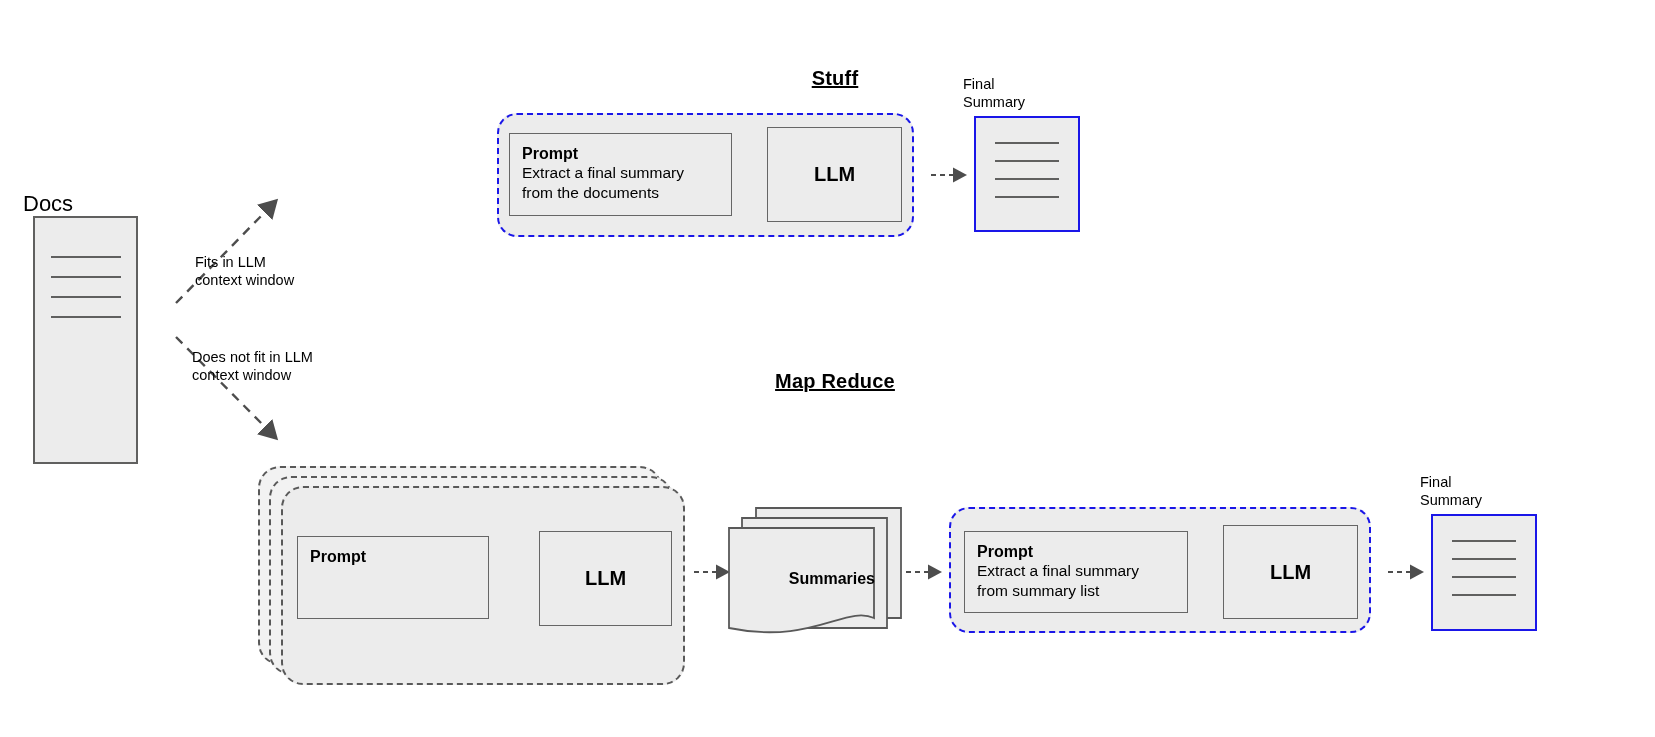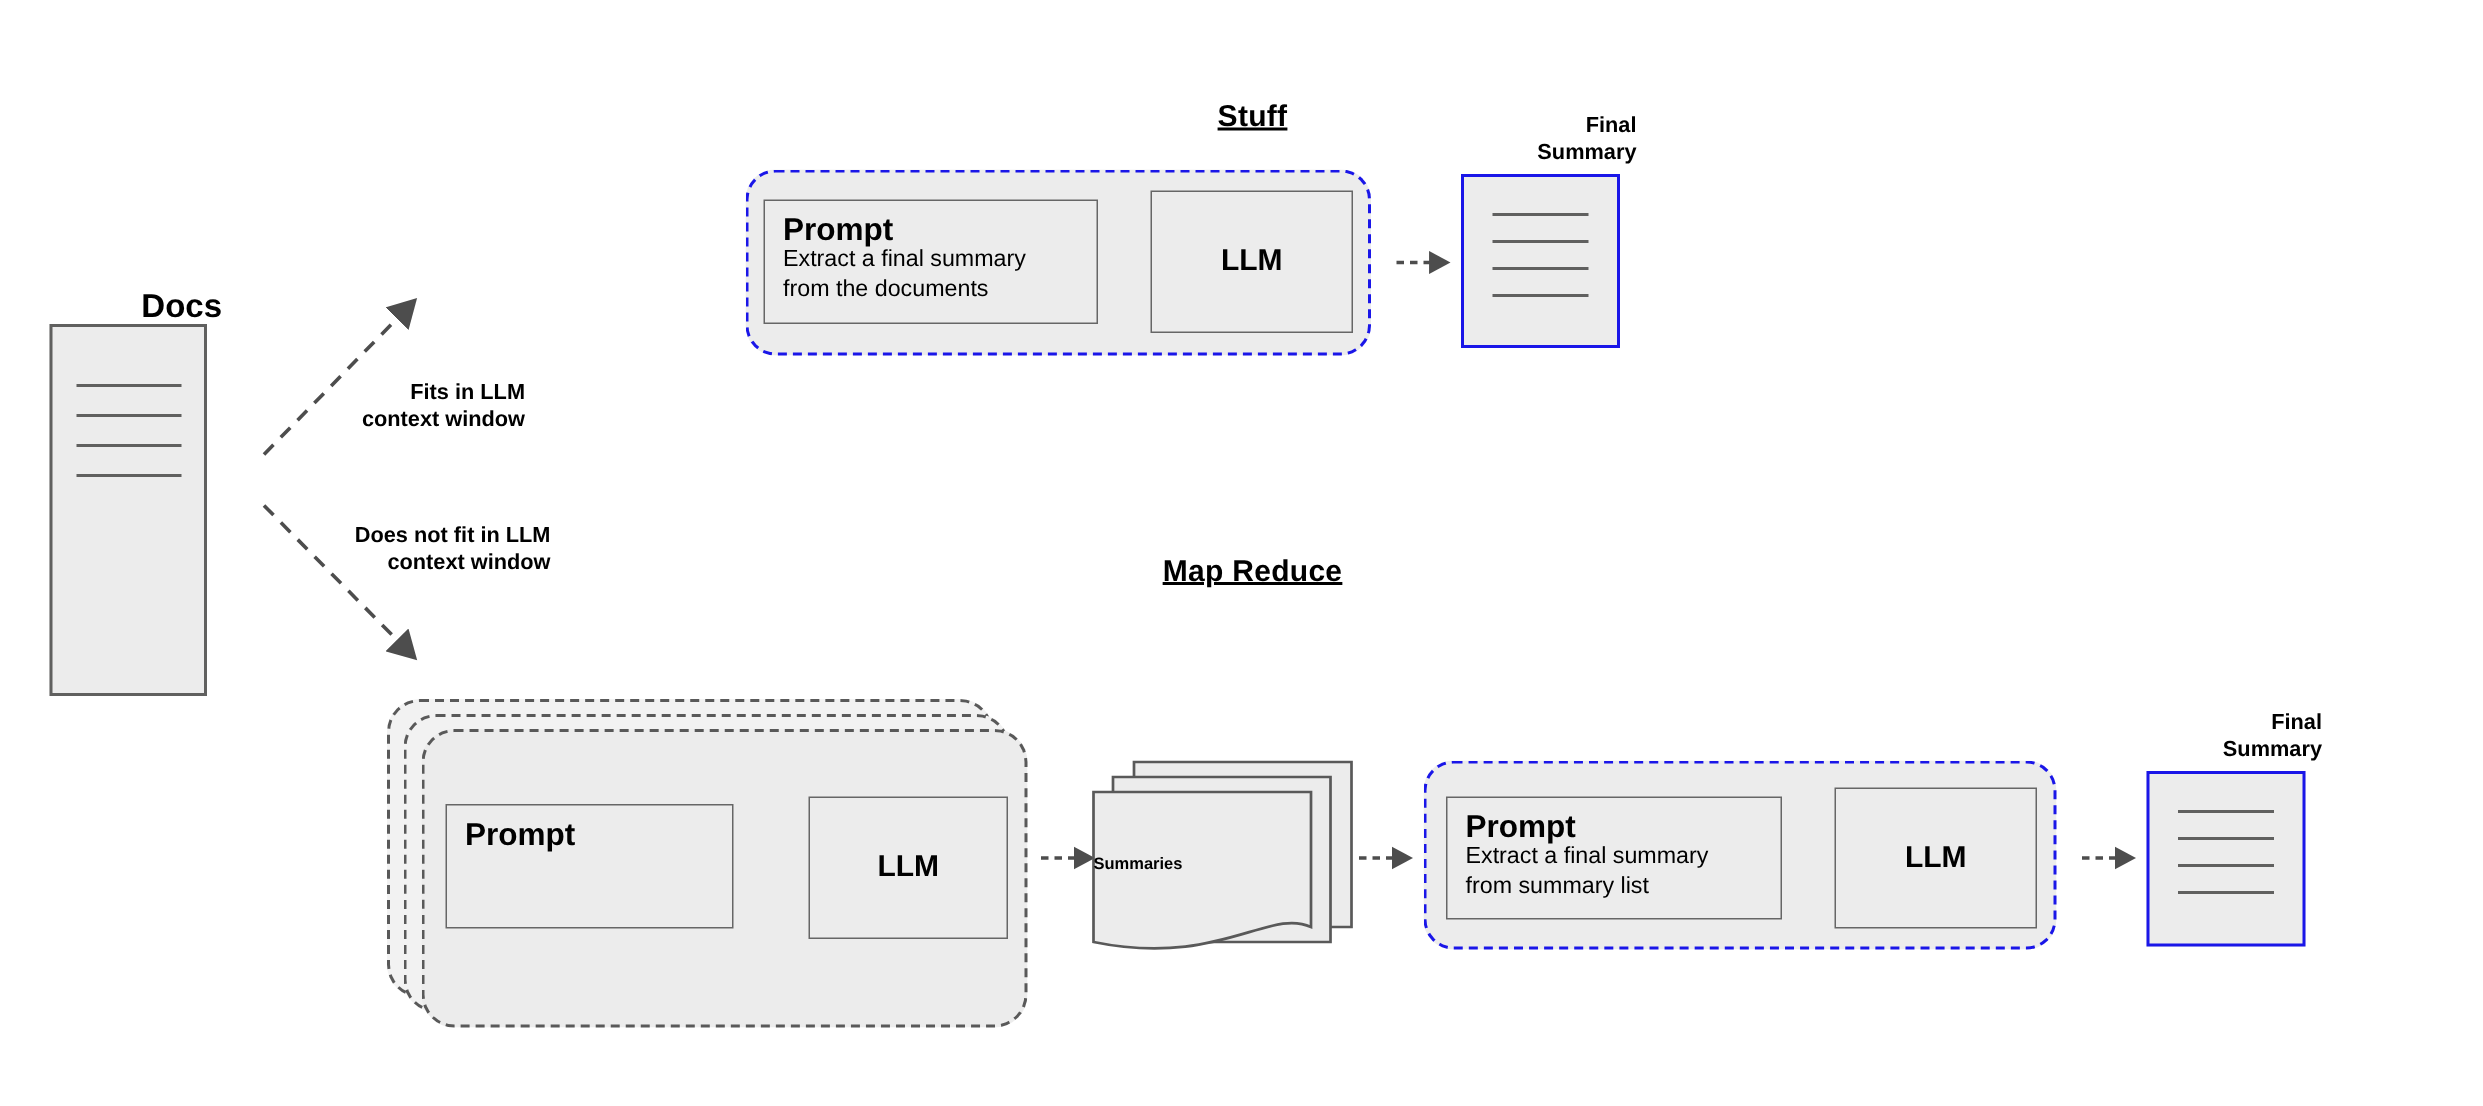--- a/index.html
+++ b/index.html
@@ -28,22 +28,22 @@
     font-weight: bold;
     text-align: center;
     text-decoration: underline;
     letter-spacing: 0.2px;
     white-space: nowrap;
   }
 
   
   .caption {
     font-size: 14.5px;
-    font-weight: bold;
-    text-align: right;
+    font-weight: normal;
+    text-align: left;
     line-height: 18px;
     white-space: pre-line;
   }
 
   
   .page-box {
     background: #ececec;
     border: 2px solid #60605f;
   }
   .page-box.blue { border: 2px solid #1a16e8; }
@@ -61,21 +61,21 @@
 
   
   .proc-box {
     background: #ececec;
     border: 1.6px solid #666666;
   }
   .proc-box .pb-inner {
     padding: 10px 12px;
   }
   .pb-title {
-    font-size: 21px;
+    font-size: 16px;
     font-weight: bold;
     line-height: 19px;
   }
   .pb-text {
     font-size: 15.5px;
     line-height: 20px;
     white-space: pre-line;
   }
   .pb-center {
     display: flex;
@@ -93,23 +93,23 @@
     border-radius: 20px;
   }
   .group-grey {
     background: #ececec;
     border: 2.2px dashed #595959;
     border-radius: 22px;
   }
   .group-grey.ghost { background: #f2f2f2; }
   .summ-label {
     position: absolute;
-    font-size: 11px;
-    font-weight: bold;
-    text-align: left;
+    font-size: 16px;
+    font-weight: bold;
+    text-align: right;
   }
 </style>
 </head>
 <body>
 
 <div id="canvas">
 
   <svg class="abs" style="left:0;top:0;width:1655px;height:737px;pointer-events:none;">
     <defs>
       <marker id="bigArrow" markerWidth="9" markerHeight="9" refX="2" refY="4.5" orient="auto" markerUnits="strokeWidth">

